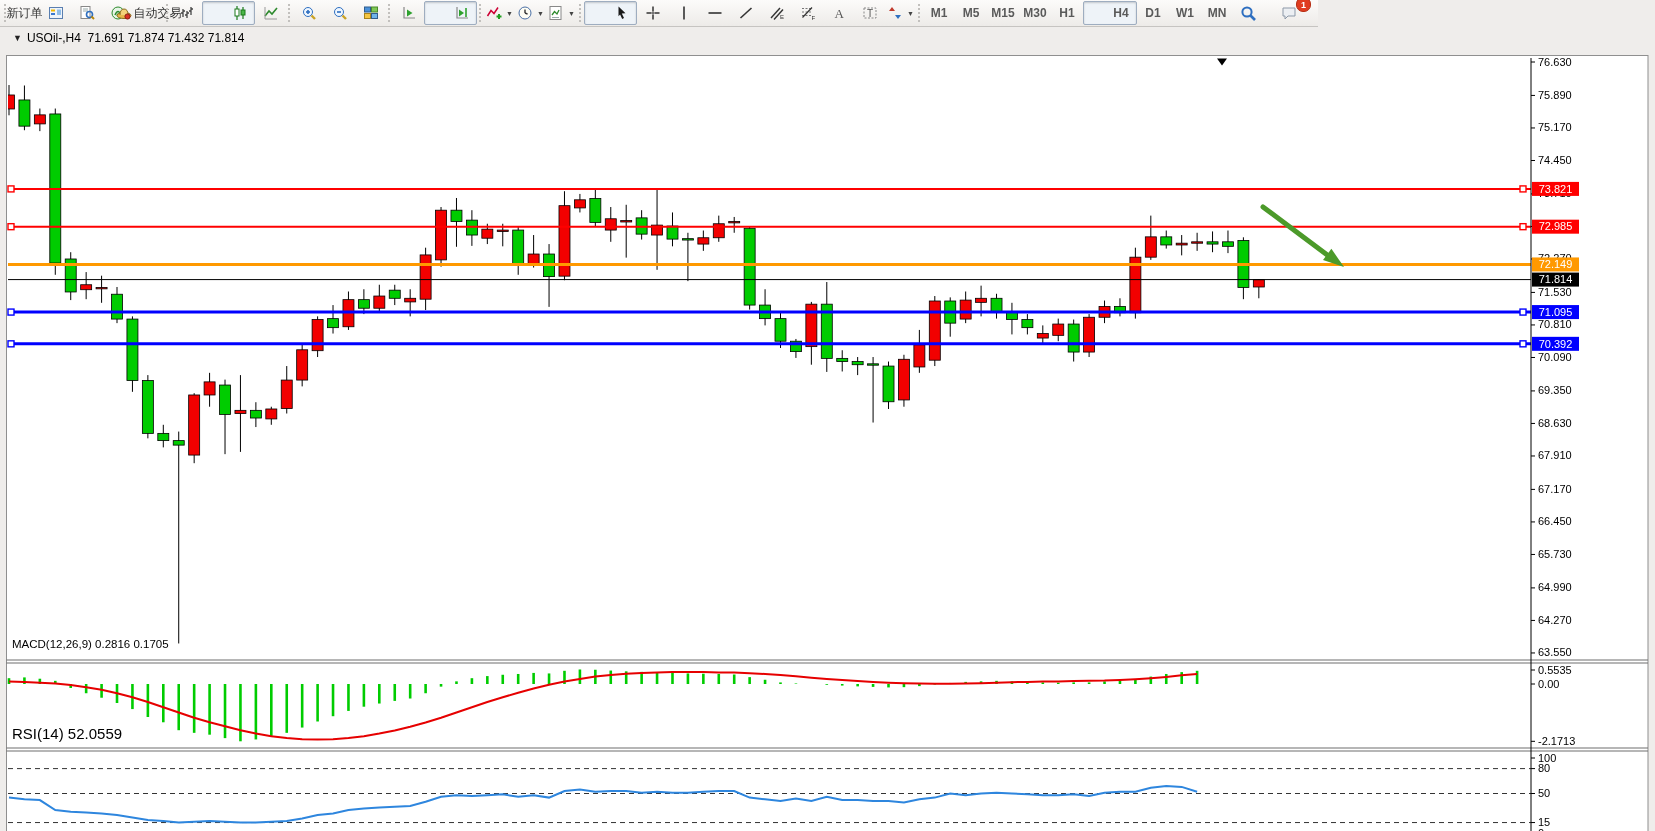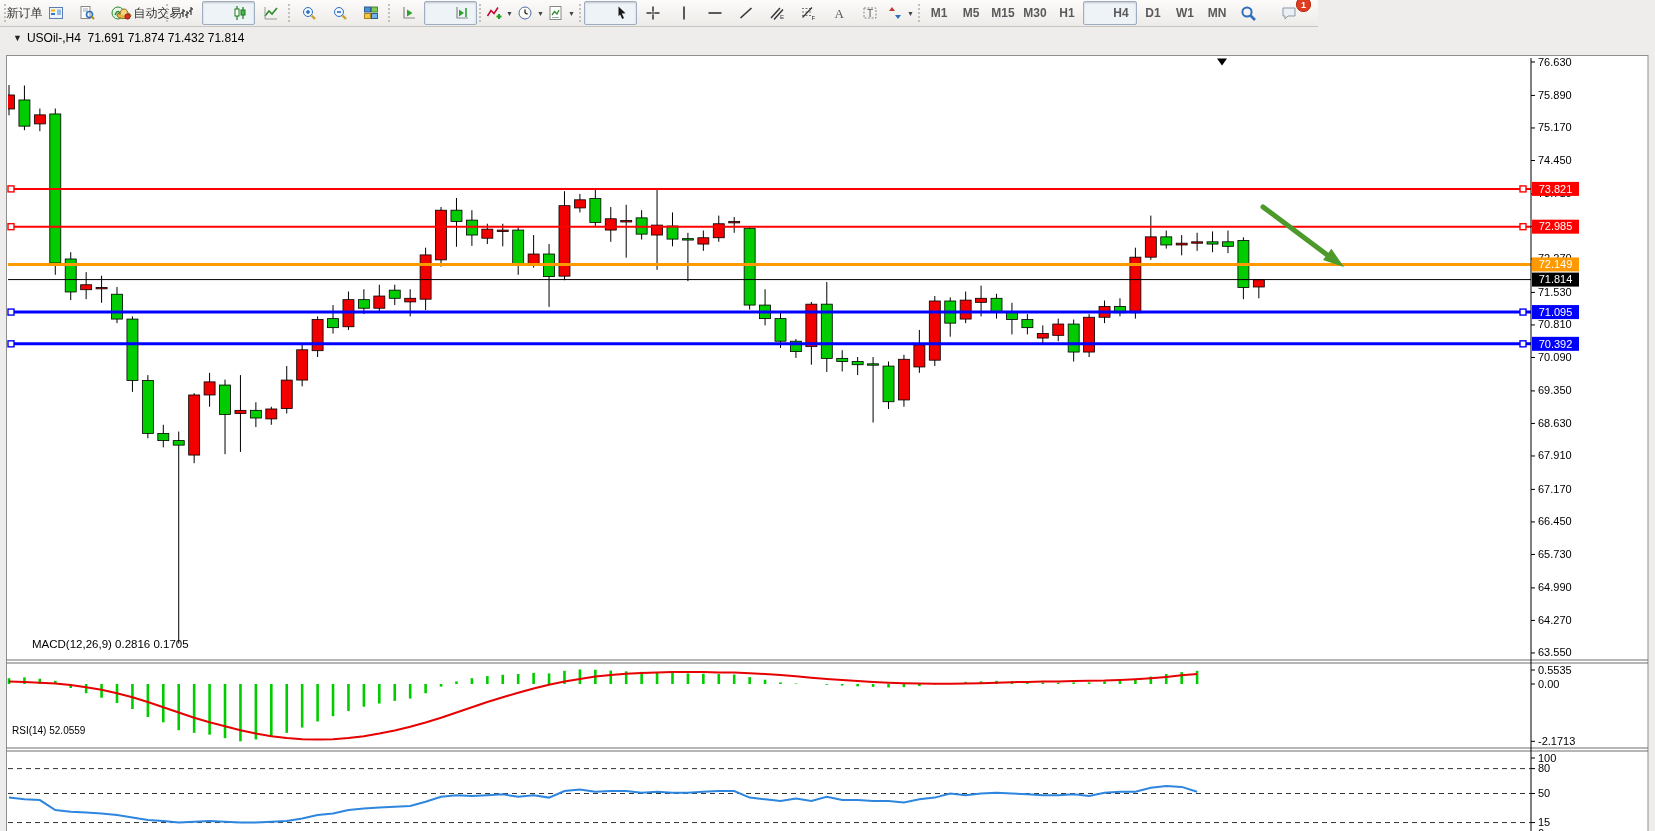--- a/index.html
+++ b/index.html
@@ -18,22 +18,22 @@
   .tbtn.tf{font-size:12px;font-weight:bold;color:#5a5a5a;min-width:24px;}
   .toolbar-right{margin-left:auto;display:flex;align-items:center;gap:10px;padding-right:98px;}
   .chatwrap{position:relative;display:inline-flex;}
   .badge{position:absolute;top:-5px;right:-7px;min-width:13px;height:13px;border-radius:7px;
          background:#e03c1f;color:#fff;font-size:9px;font-weight:bold;display:flex;
          align-items:center;justify-content:center;border:1px solid #b52d13;}
   
   .ovl{position:absolute;z-index:5;color:#000;white-space:nowrap;}
   #chart-title{top:31px;left:13px;font-size:12px;}
   #chart-title .tri{font-size:9px;color:#222;margin-right:5px;vertical-align:1px;}
-  #macd-title{top:638px;left:12px;font-size:11.5px;margin-left:20px;}
-  #rsi-title{top:725px;left:12px;font-size:10px;}
+  #macd-title{top:638px;left:12px;font-size:11.5px;}
+  #rsi-title{top:725px;left:12px;font-size:15px;}
   svg.chartsvg{position:absolute;top:0;left:0;z-index:1;}
   .icon16 svg{display:block}
 </style>
 </head>
 <body>
 
 <div class="toolbar" id="toolbar">
     <div class="grip"></div>
     <div class="tbtn">
       <span>新订单</span>

